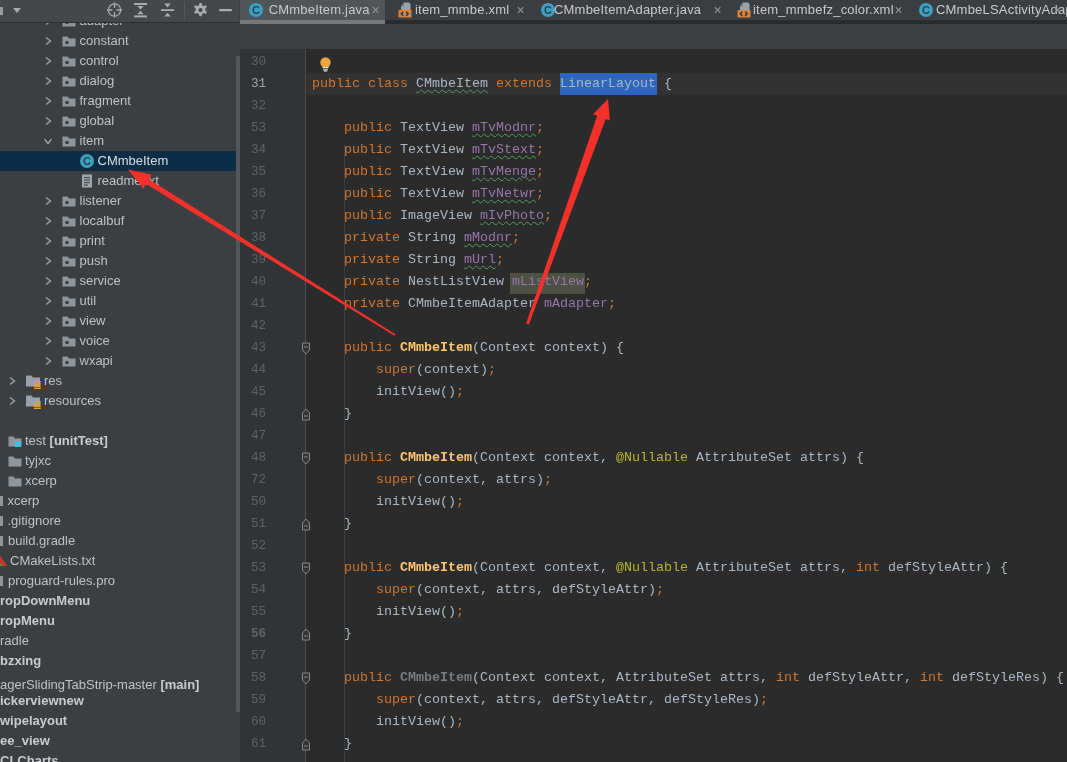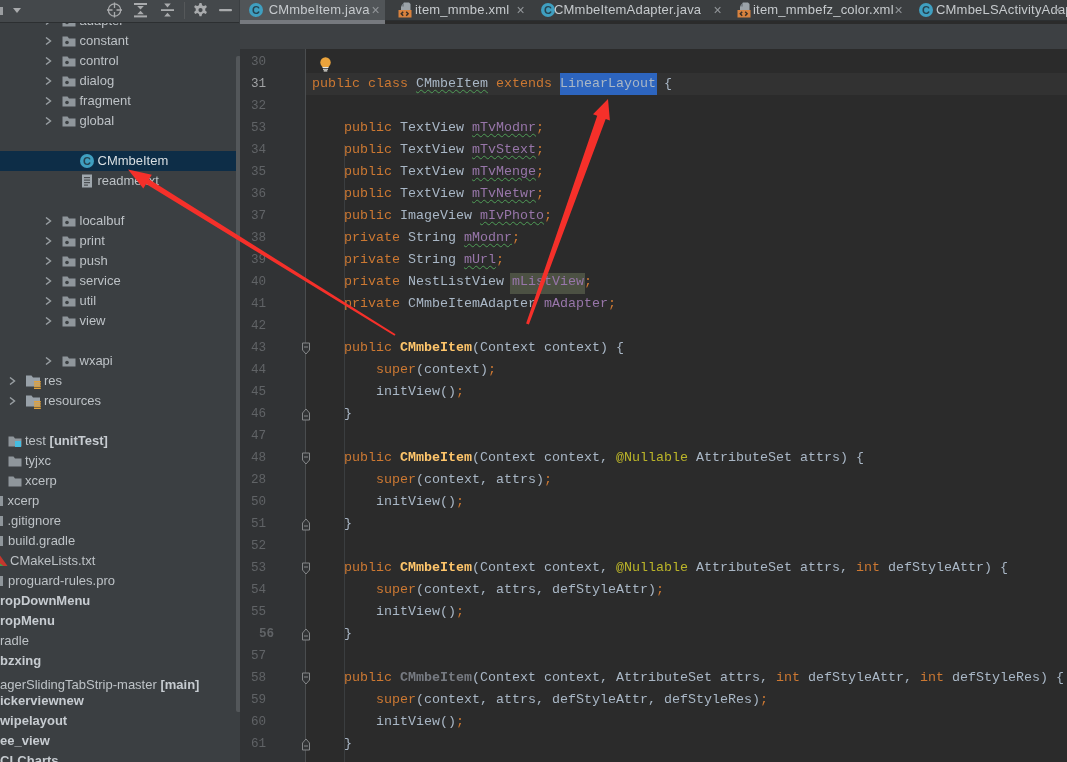--- a/index.html
+++ b/index.html
@@ -113,39 +113,63 @@
           <svg width="8" height="8" viewBox="0 0 8 8">
             <path d="M2 0.5 L6.5 4 L2 7.5" stroke="#9aa0a4" stroke-width="1.4" fill="none"></path>
           </svg>
         </span>
         <span class="icon16" style="left:61px"><svg width="16" height="16" viewBox="0 0 16 16">
             <path fill="#8f969b" d="M1.5 3.5 h5 l1.5 2 h6.5 v8 h-13 Z"></path>
             <circle cx="6" cy="9.5" r="1.8" fill="#3b3f42"></circle>
           </svg></span>
         <span class="lbl" style="left:79.5px">global</span>
       </div>
+      <div class="row" style="top:131px">
+        <span class="chev" style="left:43.5px">
+          <svg width="8" height="8" viewBox="0 0 8 8">
+            <path d="M0.5 2 L4 6.5 L7.5 2" stroke="#9aa0a4" stroke-width="1.4" fill="none"></path>
+          </svg>
+        </span>
+        <span class="icon16" style="left:61px"><svg width="16" height="16" viewBox="0 0 16 16">
+            <path fill="#8f969b" d="M1.5 3.5 h5 l1.5 2 h6.5 v8 h-13 Z"></path>
+            <circle cx="6" cy="9.5" r="1.8" fill="#3b3f42"></circle>
+          </svg></span>
+        <span class="lbl" style="left:79.5px">item</span>
+      </div>
       <div class="row sel" style="top:151px">
         <span class="icon16" style="left:79px"><svg width="16" height="16" viewBox="0 0 16 16">
             <circle cx="8" cy="8" r="7" fill="#3f9fc0"></circle>
             <text x="8" y="12.2" font-size="11" font-family="Liberation Sans" font-weight="bold" fill="#26424f" text-anchor="middle">C</text>
           </svg></span>
         <span class="lbl" style="left:97.5px">CMmbeItem</span>
       </div>
       <div class="row" style="top:171px">
         <span class="icon16" style="left:79px"><svg width="16" height="16" viewBox="0 0 16 16">
             <rect x="3" y="1.5" width="10" height="13" fill="#9fa7ad"></rect>
             <g fill="#4a4e51">
               <rect x="5" y="4" width="6" height="1.2"></rect>
               <rect x="5" y="6.5" width="6" height="1.2"></rect>
               <rect x="5" y="9" width="6" height="1.2"></rect>
               <rect x="5" y="11.5" width="4" height="1.2"></rect>
             </g>
           </svg></span>
         <span class="lbl" style="left:97.5px">readme.txt</span>
       </div>
+      <div class="row" style="top:191px">
+        <span class="chev" style="left:43.5px">
+          <svg width="8" height="8" viewBox="0 0 8 8">
+            <path d="M2 0.5 L6.5 4 L2 7.5" stroke="#9aa0a4" stroke-width="1.4" fill="none"></path>
+          </svg>
+        </span>
+        <span class="icon16" style="left:61px"><svg width="16" height="16" viewBox="0 0 16 16">
+            <path fill="#8f969b" d="M1.5 3.5 h5 l1.5 2 h6.5 v8 h-13 Z"></path>
+            <circle cx="6" cy="9.5" r="1.8" fill="#3b3f42"></circle>
+          </svg></span>
+        <span class="lbl" style="left:79.5px">listener</span>
+      </div>
       <div class="row" style="top:211px">
         <span class="chev" style="left:43.5px">
           <svg width="8" height="8" viewBox="0 0 8 8">
             <path d="M2 0.5 L6.5 4 L2 7.5" stroke="#9aa0a4" stroke-width="1.4" fill="none"></path>
           </svg>
         </span>
         <span class="icon16" style="left:61px"><svg width="16" height="16" viewBox="0 0 16 16">
             <path fill="#8f969b" d="M1.5 3.5 h5 l1.5 2 h6.5 v8 h-13 Z"></path>
             <circle cx="6" cy="9.5" r="1.8" fill="#3b3f42"></circle>
           </svg></span>
@@ -203,20 +227,32 @@
         <span class="chev" style="left:43.5px">
           <svg width="8" height="8" viewBox="0 0 8 8">
             <path d="M2 0.5 L6.5 4 L2 7.5" stroke="#9aa0a4" stroke-width="1.4" fill="none"></path>
           </svg>
         </span>
         <span class="icon16" style="left:61px"><svg width="16" height="16" viewBox="0 0 16 16">
             <path fill="#8f969b" d="M1.5 3.5 h5 l1.5 2 h6.5 v8 h-13 Z"></path>
             <circle cx="6" cy="9.5" r="1.8" fill="#3b3f42"></circle>
           </svg></span>
         <span class="lbl" style="left:79.5px">view</span>
+      </div>
+      <div class="row" style="top:331px">
+        <span class="chev" style="left:43.5px">
+          <svg width="8" height="8" viewBox="0 0 8 8">
+            <path d="M2 0.5 L6.5 4 L2 7.5" stroke="#9aa0a4" stroke-width="1.4" fill="none"></path>
+          </svg>
+        </span>
+        <span class="icon16" style="left:61px"><svg width="16" height="16" viewBox="0 0 16 16">
+            <path fill="#8f969b" d="M1.5 3.5 h5 l1.5 2 h6.5 v8 h-13 Z"></path>
+            <circle cx="6" cy="9.5" r="1.8" fill="#3b3f42"></circle>
+          </svg></span>
+        <span class="lbl" style="left:79.5px">voice</span>
       </div>
       <div class="row" style="top:351px">
         <span class="chev" style="left:43.5px">
           <svg width="8" height="8" viewBox="0 0 8 8">
             <path d="M2 0.5 L6.5 4 L2 7.5" stroke="#9aa0a4" stroke-width="1.4" fill="none"></path>
           </svg>
         </span>
         <span class="icon16" style="left:61px"><svg width="16" height="16" viewBox="0 0 16 16">
             <path fill="#8f969b" d="M1.5 3.5 h5 l1.5 2 h6.5 v8 h-13 Z"></path>
             <circle cx="6" cy="9.5" r="1.8" fill="#3b3f42"></circle>
@@ -412,28 +448,28 @@
         <div class="lnum" style="top:200px;left:0px;">39</div>
         <div class="lnum" style="top:222px;left:0px;">40</div>
         <div class="lnum" style="top:244px;left:0px;">41</div>
         <div class="lnum" style="top:266px;left:0px;">42</div>
         <div class="lnum" style="top:288px;left:0px;">43</div>
         <div class="lnum" style="top:310px;left:0px;">44</div>
         <div class="lnum" style="top:332px;left:0px;">45</div>
         <div class="lnum" style="top:354px;left:0px;">46</div>
         <div class="lnum" style="top:376px;left:0px;">47</div>
         <div class="lnum" style="top:398px;left:0px;">48</div>
-        <div class="lnum" style="top:420px;left:0px;">28</div>
+        <div class="lnum" style="top:420px;left:0px;">72</div>
         <div class="lnum" style="top:442px;left:0px;">50</div>
         <div class="lnum" style="top:464px;left:0px;">51</div>
         <div class="lnum" style="top:486px;left:0px;">52</div>
         <div class="lnum" style="top:508px;left:0px;">53</div>
         <div class="lnum" style="top:530px;left:0px;">54</div>
         <div class="lnum" style="top:552px;left:0px;">55</div>
-        <div class="lnum" style="top:574px;left:8px;font-weight:bold;">56</div>
+        <div class="lnum" style="top:574px;left:0px;font-weight:bold;">56</div>
         <div class="lnum" style="top:596px;left:0px;">57</div>
         <div class="lnum" style="top:618px;left:0px;">58</div>
         <div class="lnum" style="top:640px;left:0px;font-family:Liberation Mono, monospace;">59</div>
         <div class="lnum" style="top:662px;left:0px;">60</div>
         <div class="lnum" style="top:684px;left:0px;">61</div>
       </div>
     <div id="caretline"></div>
     <div id="indent-guide"></div>
     <div id="sel-ll"></div>
     <div id="hl-mlv"></div>

